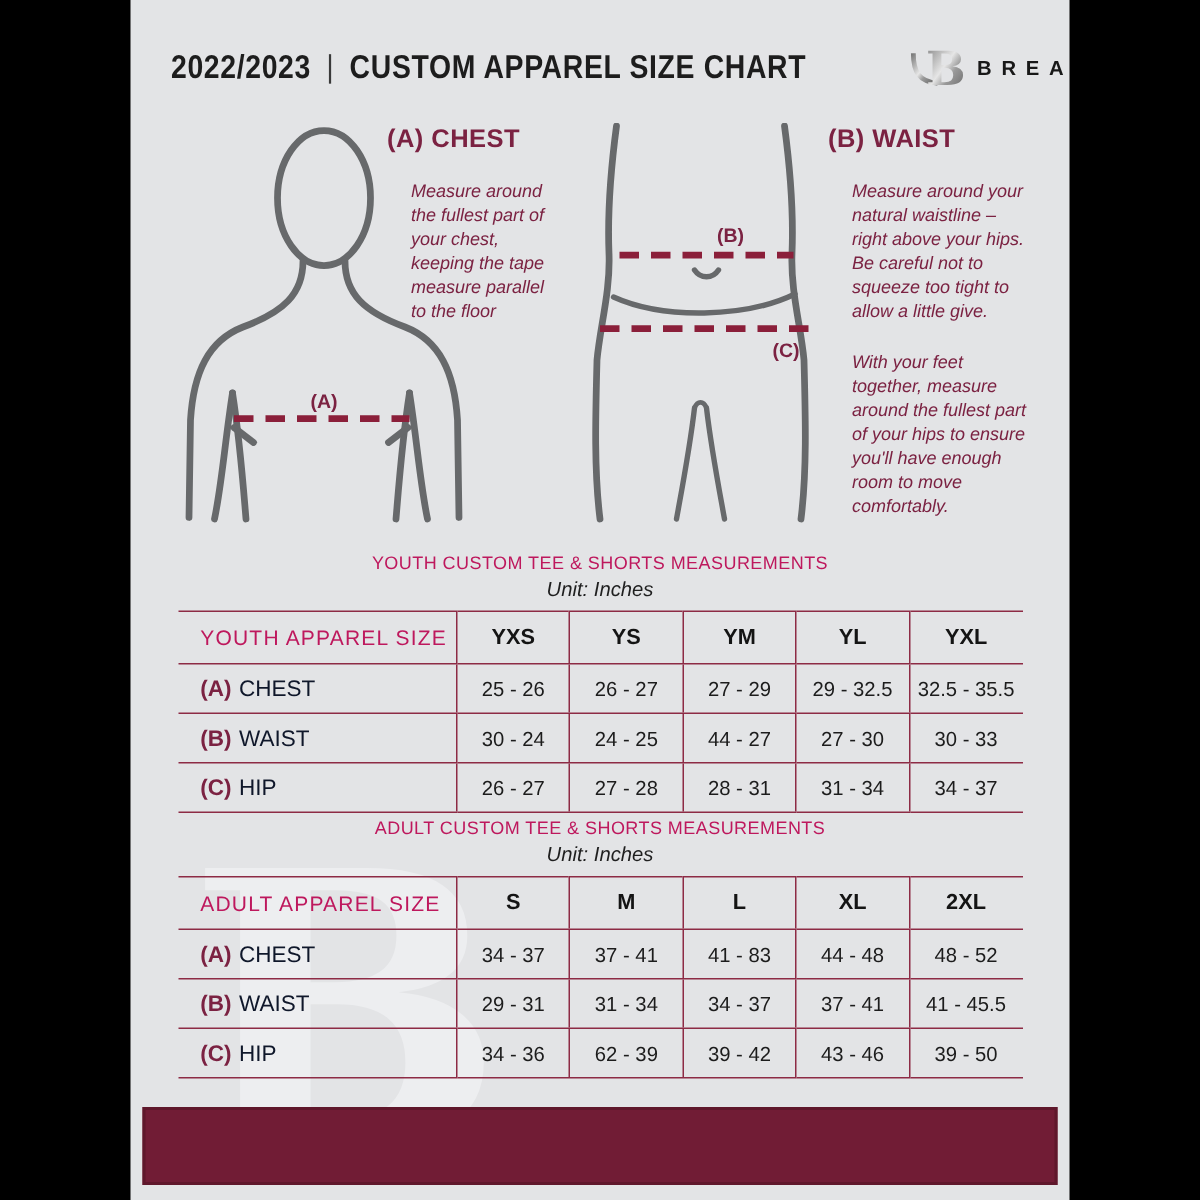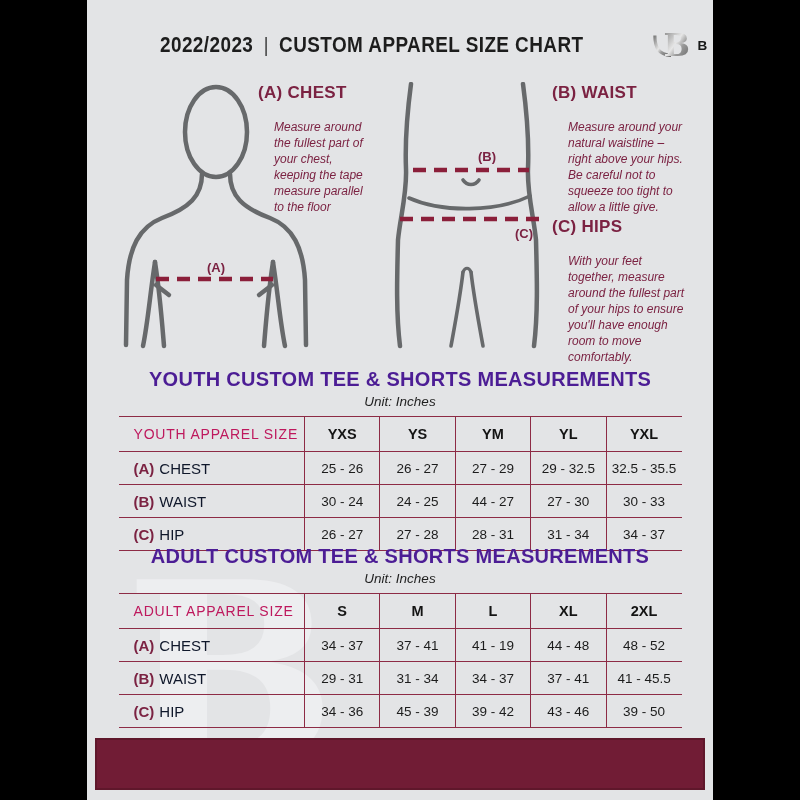--- a/index.html
+++ b/index.html
@@ -9,21 +9,21 @@
     position:relative;overflow:hidden;
   }
   .page{
     position:absolute;left:87px;top:0;width:626px;height:800px;
     background:#e3e4e6;overflow:hidden;
   }
   
   .hdr{
     position:absolute;top:26px;left:0;width:100%;height:38px;
     display:flex;justify-content:space-between;
-    padding:0 22px 0 27px;box-sizing:border-box;z-index:2;margin-left:46px;
+    padding:0 22px 0 27px;box-sizing:border-box;z-index:2;
   }
   .doc-title{
     display:flex;align-items:center;gap:11px;white-space:nowrap;
     font-weight:bold;font-size:22px;color:#1d1d1d;letter-spacing:.5px;
     transform:scaleX(.86);transform-origin:left center;
   }
   .doc-title .divider{font-weight:400;font-size:21px;color:#3a3a3a;padding:0 1px;}
   .brand{display:flex;align-items:center;gap:7px;}
   .brand-name{font-weight:bold;font-size:13.5px;letter-spacing:6.5px;margin-right:-6.5px;color:#181818;}
   
@@ -34,21 +34,21 @@
   .measure{position:absolute;color:#7b2242;}
   .measure h3{margin:0 0 10px 0;font-size:17px;font-weight:bold;letter-spacing:.3px;}
   .measure p{margin:16px;font-style:italic;font-size:12px;line-height:1.34;}
   .m-chest{left:171px;top:3px;width:124px;}
   .m-waist{left:465px;top:3px;width:152px;}
   .m-hips{left:465px;top:137px;width:152px;}
   
   .table-section{position:absolute;left:0;width:100%;text-align:center;z-index:2;}
   .ts-youth{top:368px;}
   .ts-adult{top:545px;}
-  .tbl-title{font-size:20px;font-weight:bold;color:#4c1d95;letter-spacing:.3px;}
+  .tbl-title{font-size:12px;font-weight:normal;color:#be185d;letter-spacing:.3px;}
   .tbl-unit{font-size:13.5px;font-style:italic;color:#1f1f1f;margin-top:3px;}
   table{width:563px;margin:7px auto 0 auto;border-collapse:collapse;table-layout:fixed;
         border-top:1.6px solid #8d2b45;border-bottom:1.6px solid #8d2b45;}
   col.c-label{width:186px;}
   col.c-size{width:75.4px;}
   th,td{height:30px;border-bottom:1.6px solid #8d2b45;vertical-align:middle;}
   th+th,td+td{border-left:1.6px solid #8d2b45;}
   thead th{font-size:14.5px;font-weight:bold;color:#141414;height:32px;}
   th.label-col{font-weight:400;font-size:14px;color:#be185d;letter-spacing:.8px;text-align:left;padding-left:15px;}
   td{font-size:13.5px;color:#1c1c1c;}
@@ -133,21 +133,20 @@
       <line x1="13" y1="137" x2="153" y2="137" stroke="#8b1f3a" stroke-width="4.5" stroke-dasharray="13 8"></line>
       <text x="137" y="156" text-anchor="middle" font-size="13" font-weight="bold" fill="#7b2242">(C)</text>
     </svg>
 
     <div class="measure m-waist">
       <h3>(B) WAIST</h3>
       <p>Measure around your natural waistline – right above your hips. Be careful not to squeeze too tight to allow a little give.</p>
     </div>
 
     <div class="measure m-hips">
-      <h3>(C) HIPS</h3>
       <p>With your feet together, measure around the fullest part of your hips to ensure you'll have enough room to move comfortably.</p>
     </div>
   </div>
 
   <div class="table-section ts-youth">
     <div class="tbl-title">YOUTH CUSTOM TEE &amp; SHORTS MEASUREMENTS</div>
     <div class="tbl-unit">Unit: Inches</div>
     <table>
       <colgroup>
           <col class="c-label">
@@ -216,36 +215,36 @@
           <th>L</th>
           <th>XL</th>
           <th>2XL</th>
         </tr>
       </thead>
       <tbody>
         <tr>
           <td class="label-col"><span class="prefix">(A)</span><span class="lbl">CHEST</span></td>
           <td>34 - 37</td>
           <td>37 - 41</td>
-          <td>41 - 19</td>
+          <td>41 - 83</td>
           <td>44 - 48</td>
           <td>48 - 52</td>
         </tr>
         <tr>
           <td class="label-col"><span class="prefix">(B)</span><span class="lbl">WAIST</span></td>
           <td>29 - 31</td>
           <td>31 - 34</td>
           <td>34 - 37</td>
           <td>37 - 41</td>
           <td>41 - 45.5</td>
         </tr>
         <tr>
           <td class="label-col"><span class="prefix">(C)</span><span class="lbl">HIP</span></td>
           <td>34 - 36</td>
-          <td>45 - 39</td>
+          <td>62 - 39</td>
           <td>39 - 42</td>
           <td>43 - 46</td>
           <td>39 - 50</td>
         </tr>
       </tbody>
     </table>
   </div>
 
   <div class="watermark">B</div>
   <div class="footer-bar"></div>

